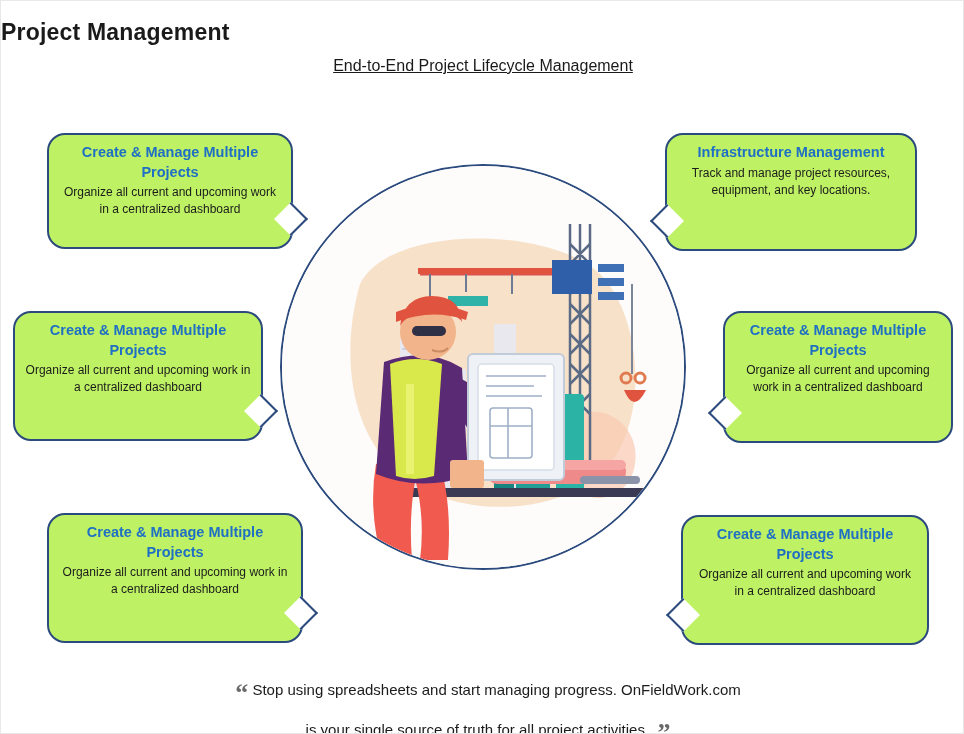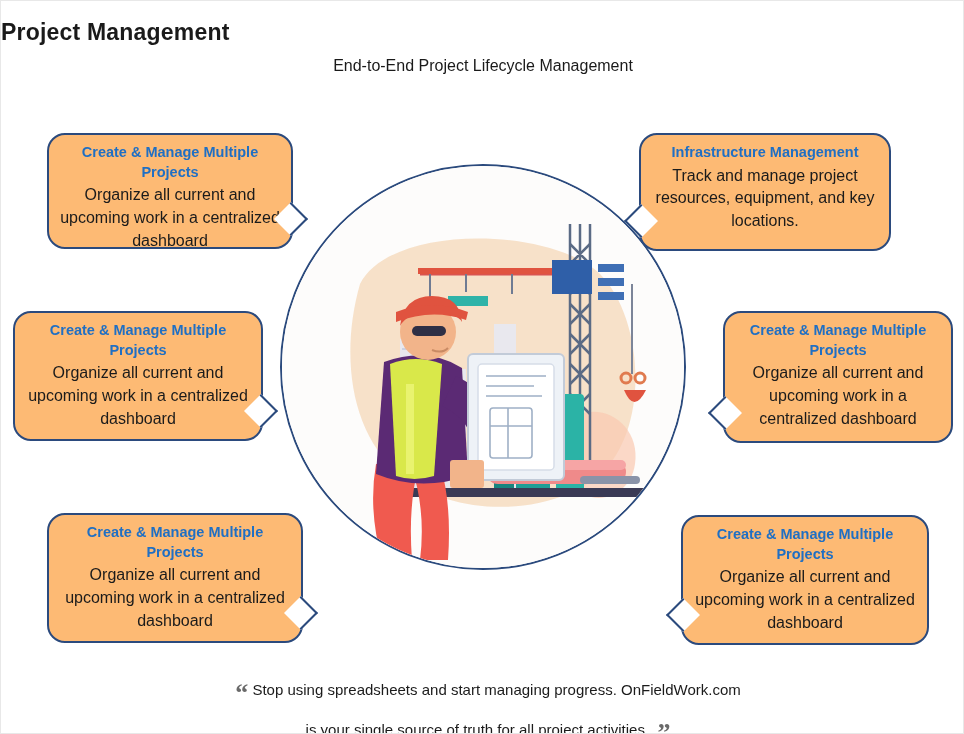--- a/index.html
+++ b/index.html
@@ -34,20 +34,21 @@
   }
   .subtitle {
     position: absolute;
     top: 56px;
     left: 0;
     width: 964px;
     text-align: center;
     font-size: 16px;
     font-weight: 400;
     color: #1a1a1a;
+    text-decoration: underline;
   }
 
   
   .center-circle {
     position: absolute;
     left: 279px;
     top: 163px;
     width: 406px;
     height: 406px;
     border-radius: 50%;
@@ -62,55 +63,55 @@
     top: 163px;
     width: 406px;
     height: 406px;
   }
 
   
   .bubble {
     position: absolute;
     border: 2px solid #2b4a7d;
     border-radius: 18px;
-    background: #fdba74;
+    background: #bef264;
     box-sizing: border-box;
     padding: 8px 10px 10px 10px;
     text-align: center;
   }
   .bubble .b-title {
     color: #1f6fc4;
     font-weight: 700;
     font-size: 14.5px;
     line-height: 1.35;
     margin-bottom: 2px;
   }
   .bubble .b-body {
     color: #1b1b1b;
     font-weight: 400;
-    font-size: 16px;
+    font-size: 12px;
     line-height: 1.42;
   }
   
   .tail {
     position: absolute;
     width: 22px;
     height: 22px;
     background: #ffffff;
     border-right: 2px solid #2b4a7d;
     border-bottom: 2px solid #2b4a7d;
     transform: rotate(-45deg);
   }
   .tail-right { right: -12px; bottom: 16px; transform: rotate(-45deg); }
   .tail-left  { left: -12px; bottom: 16px; transform: rotate(135deg); }
 
   #bubble-0 { left: 46px;  top: 132px; width: 246px; height: 116px; }
   #bubble-1 { left: 12px;  top: 310px; width: 250px; height: 130px; }
   #bubble-2 { left: 46px;  top: 512px; width: 256px; height: 130px; }
-  #bubble-3 { left: 638px; top: 132px; width: 252px; height: 118px; }
+  #bubble-3 { left: 664px; top: 132px; width: 252px; height: 118px; }
   #bubble-4 { left: 722px; top: 310px; width: 230px; height: 132px; }
   #bubble-5 { left: 680px; top: 514px; width: 248px; height: 130px; }
 
   
   .footer {
     position: absolute;
     left: 0;
     top: 672px;
     width: 964px;
     text-align: center;

